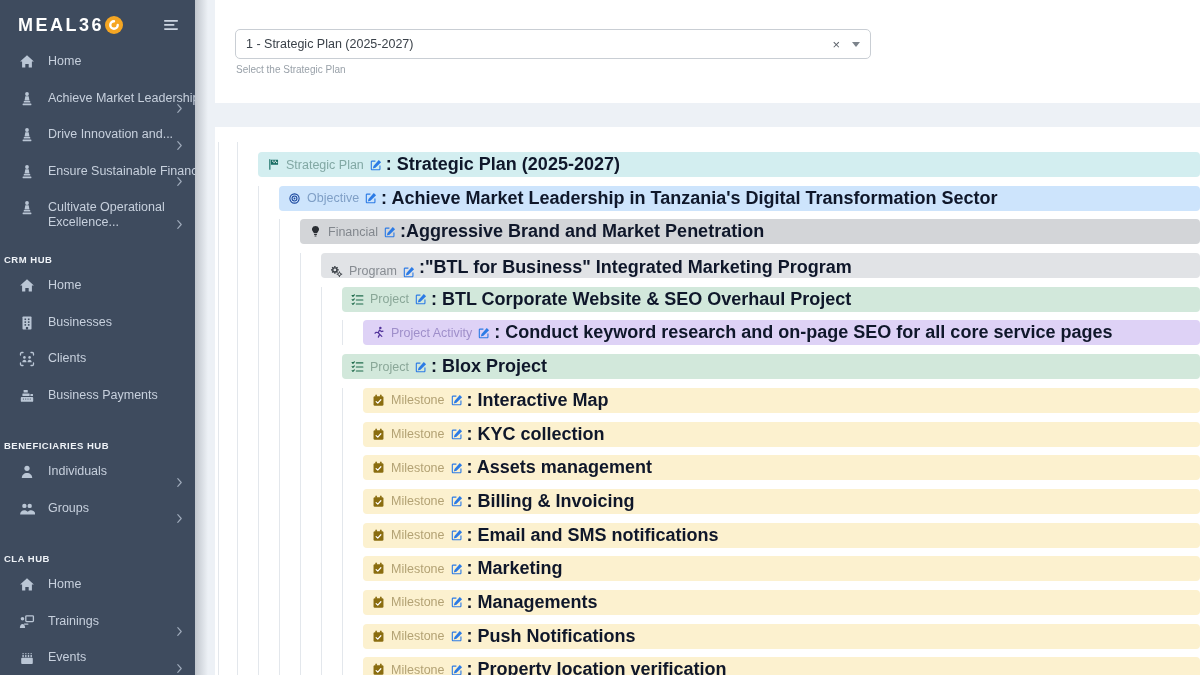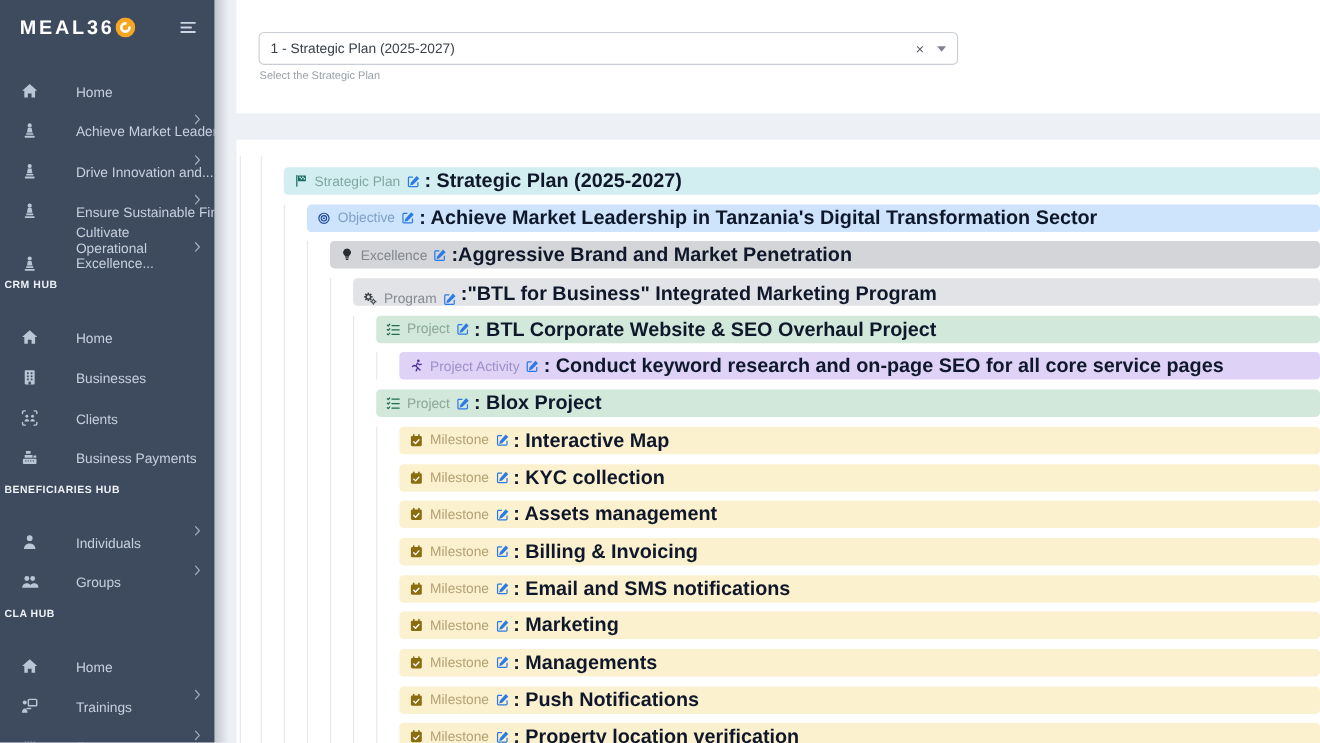--- a/index.html
+++ b/index.html
@@ -4,21 +4,21 @@
 <style>
   * { margin:0; padding:0; box-sizing:border-box; }
   html,body { width:1200px; height:675px; overflow:hidden; font-family:"Liberation Sans", sans-serif; background:#edf1f6; }
 
   
   .sidebar { position:absolute; left:0; top:0; width:195px; height:675px; background:#3E4B5E; overflow:hidden; z-index:3; }
   .sb-head { height:50px; display:flex; align-items:center; padding:0 16px 0 18px; }
   .logo-text { color:#fff; font-size:18px; font-weight:bold; letter-spacing:2.5px; }
   .logo-swirl { width:18px; height:18px; margin-left:1px; flex:0 0 auto; }
   .burger { margin-left:auto; color:#cdd6e2; width:16px; height:16px; cursor:pointer; }
-  .sb-item { position:relative; height:36.5px; display:flex; align-items:flex-end; padding:0 12px 0 19px; color:#c7d0dd; font-size:12.5px; cursor:pointer;gap:21px; }
+  .sb-item { position:relative; height:36.5px; display:flex; align-items:flex-start; padding:0 12px 0 19px; color:#c7d0dd; font-size:12.5px; cursor:pointer; }
   .sb-item .sico { width:16px; height:16px; flex:0 0 aupx; color:#bac6d5; margin-right:13px; flex-shrink:0; }
   .sb-label { white-space:nowrap; }
   .sb-item.wrap2 { height:48px; }
   .sb-item.wrap2 .sb-label { white-space:normal; width:118px; line-height:1.18; }
   .sb-chev { position:absolute; right:10px; top:50%; margin-top:-5.5px; width:11px; height:11px; color:#9fabbb; }
   .sb-sec { height:22px; display:flex; align-items:center; padding-left:4px; font-size:9.5px; font-weight:bold; color:#eef2f7; letter-spacing:.5px; }
   .mt4 { margin-top:4px; } .mt8 { margin-top:8px; } .mt10 { margin-top:10px; }
 
   
   .page { position:absolute; left:195px; right:0; top:0; bottom:0; background:#edf1f6; }
@@ -384,21 +384,21 @@
                   </svg>
                 <span class="val">: Achieve Market Leadership in Tanzania's Digital Transformation Sector</span>
               </div>
               <div class="kids">
 
                 <div class="node">
                   <div class="row c-init">
                     <svg class="tico" viewBox="0 0 16 16">
                         <use href="#i-bulb"></use>
                       </svg>
-                    <span class="lbl">Excellence</span>
+                    <span class="lbl">Financial</span>
                     <svg class="eico" viewBox="0 0 16 16">
                         <use href="#i-edit"></use>
                       </svg>
                     <span class="val">:Aggressive Brand and Market Penetration</span>
                   </div>
                   <div class="kids">
 
                     <div class="node">
                       <div class="row c-prog">
                         <svg class="tico" viewBox="0 0 16 16">

